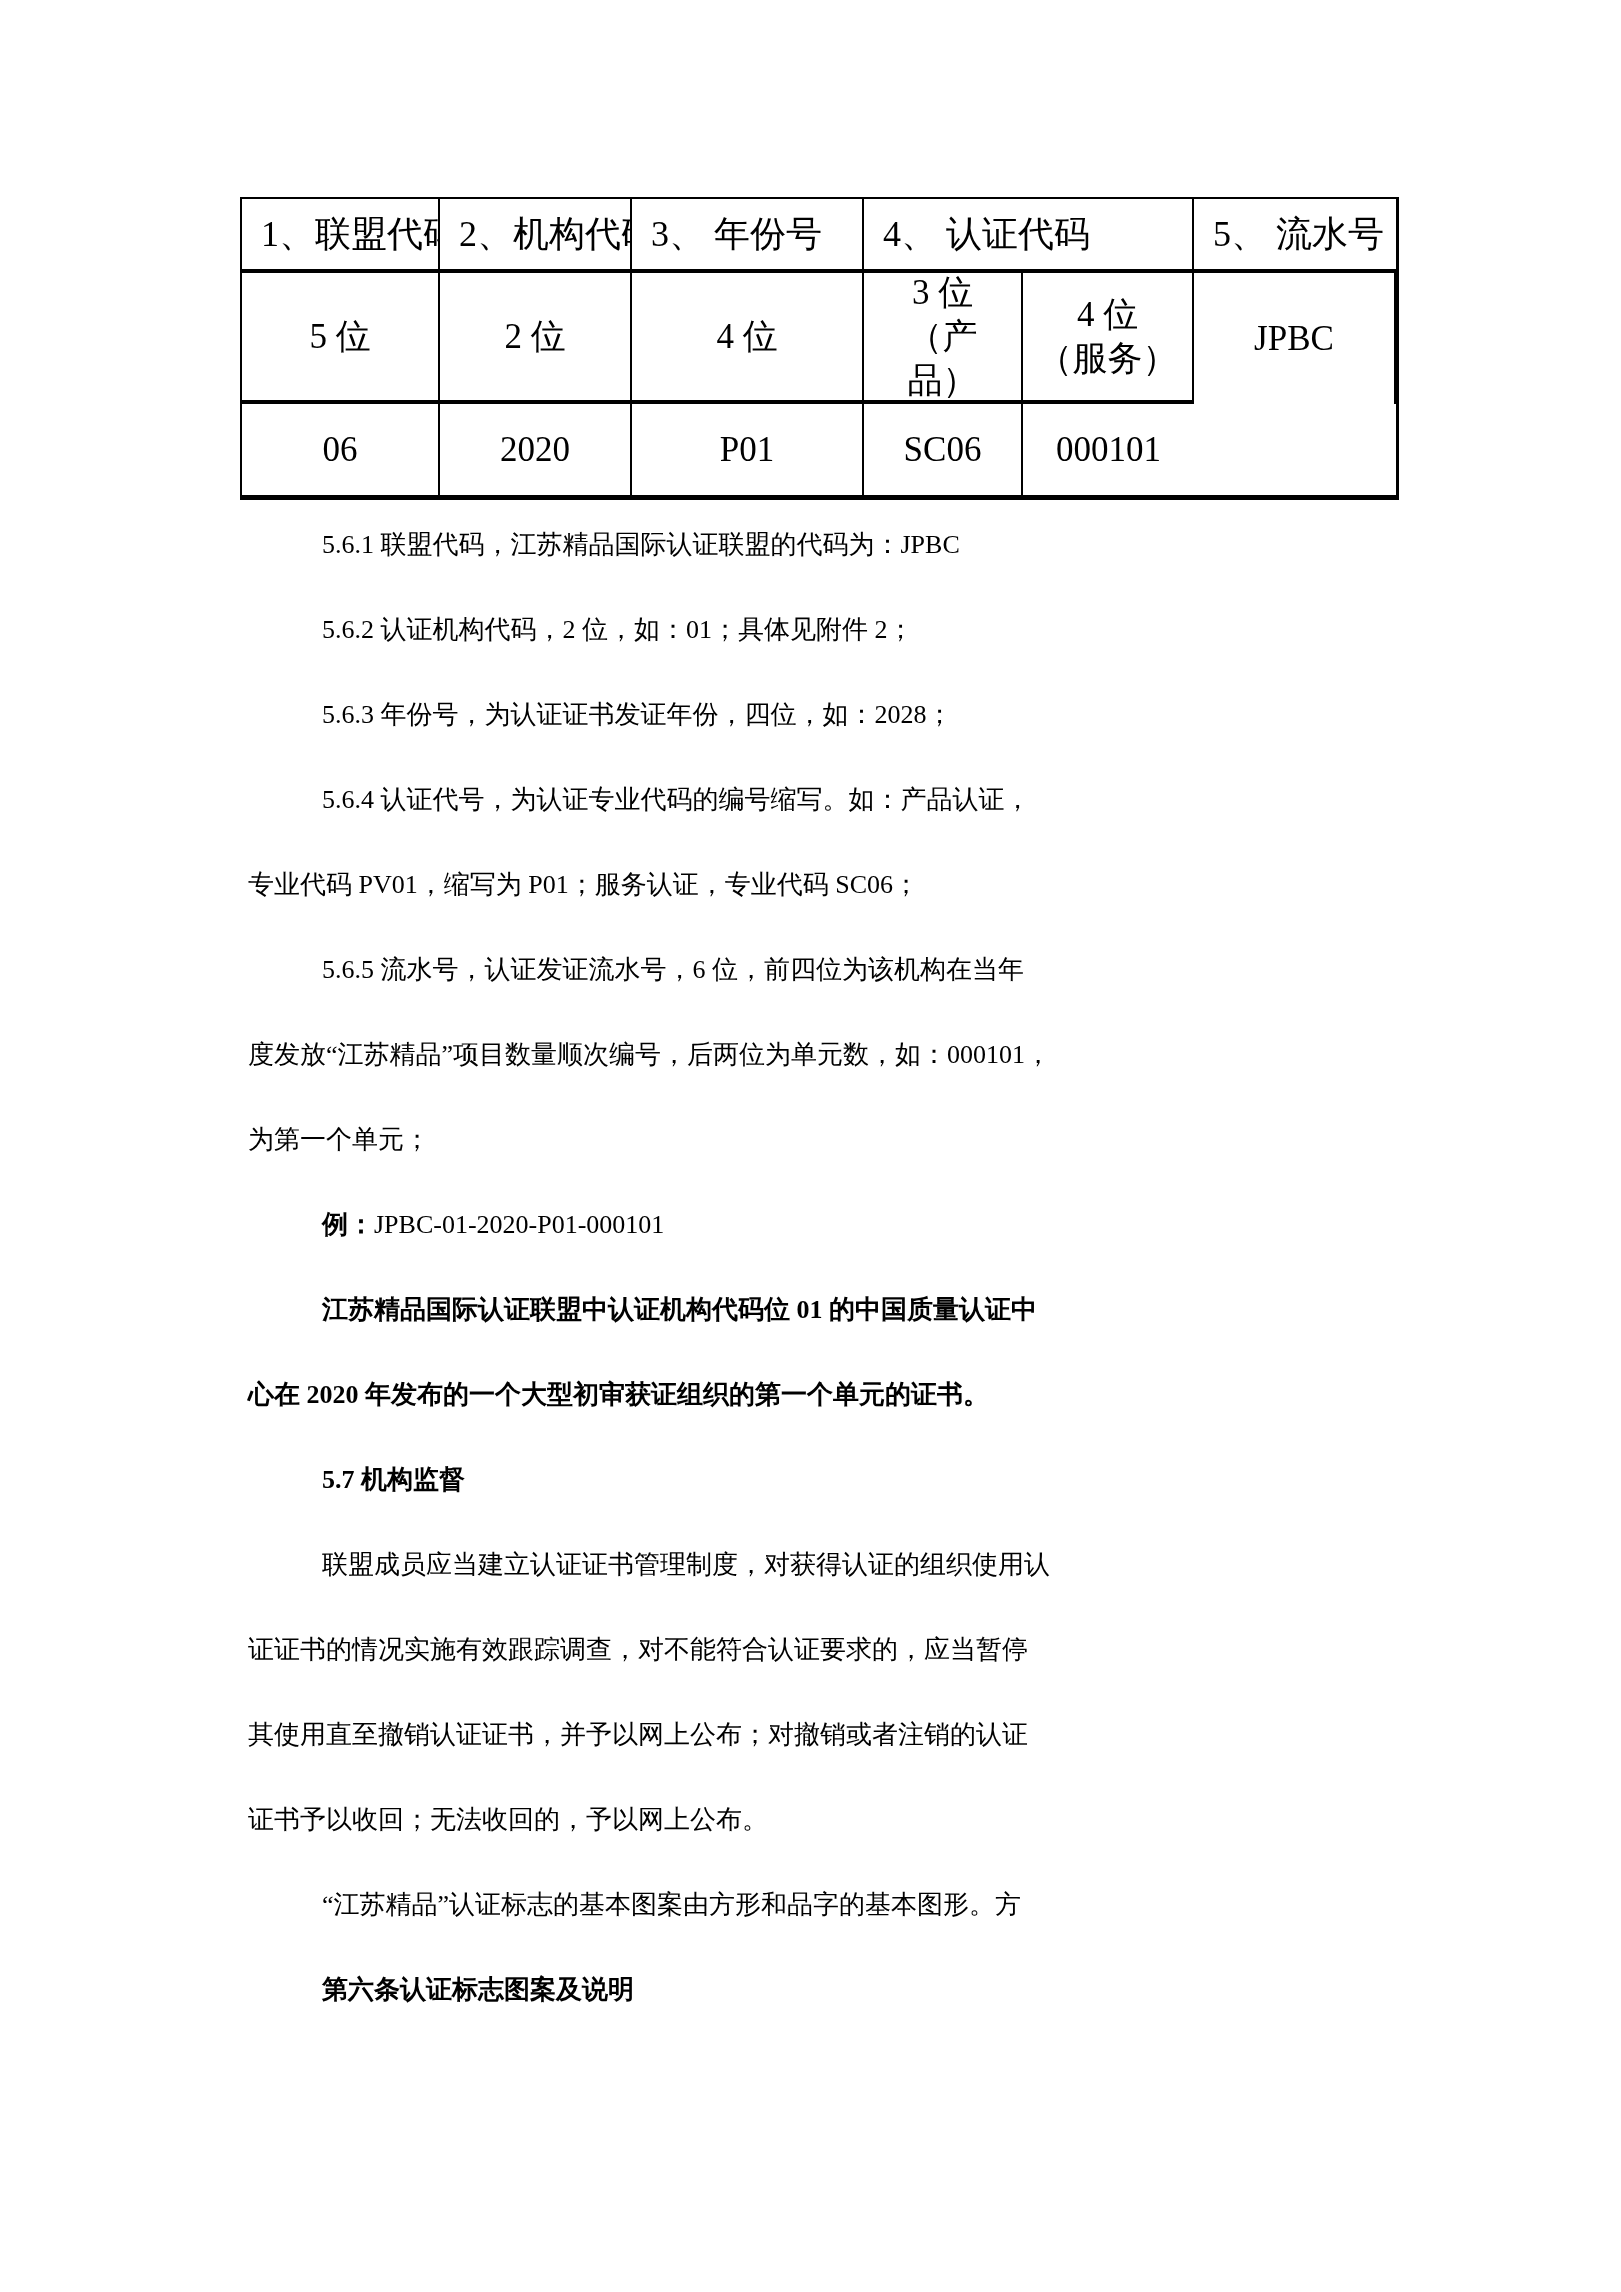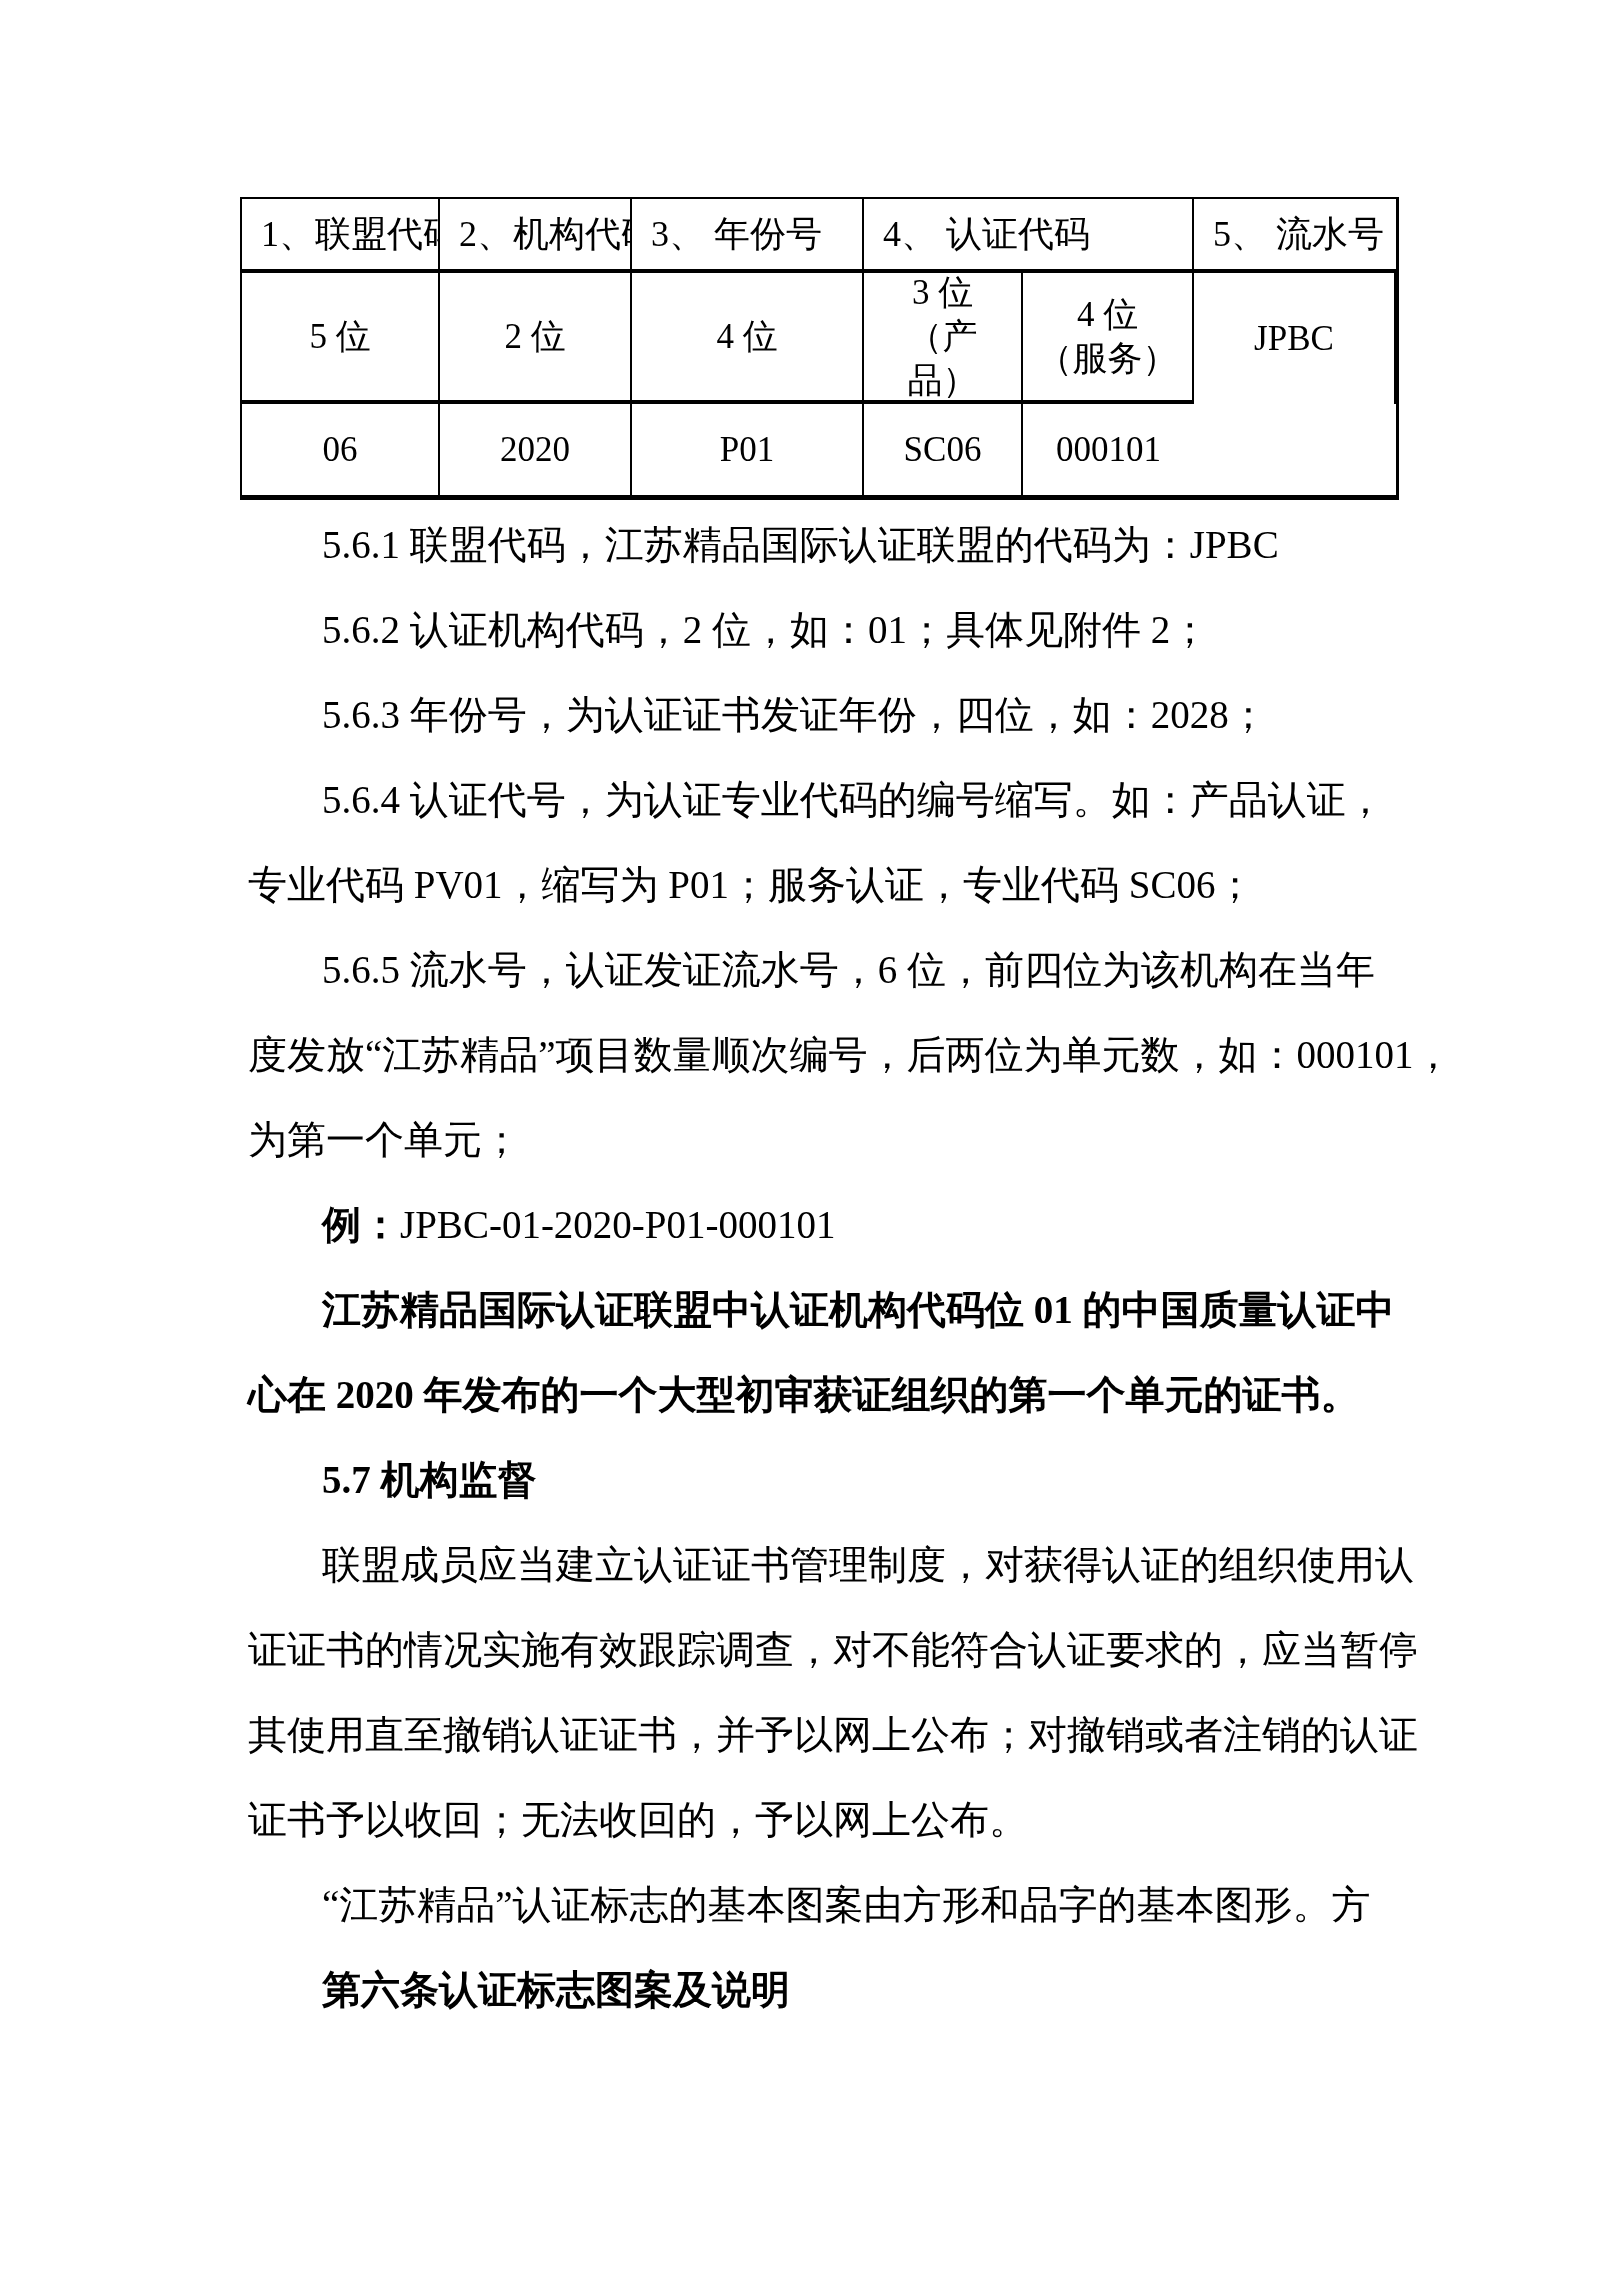--- a/index.html
+++ b/index.html
@@ -57,21 +57,21 @@
   
   .text-block {
     position: absolute;
     left: 248px;
     top: 502px;
     width: 1147px;
   }
   .line {
     height: 85px;
     line-height: 85px;
-    font-size: 39px;
+    font-size: 26px;
     white-space: nowrap;
   }
   .indent { padding-left: 74px; }
   .bold { font-weight: bold; }
   .example-label { font-weight: bold; }
 </style>
 </head>
 <body>
 
 <div class="page">

